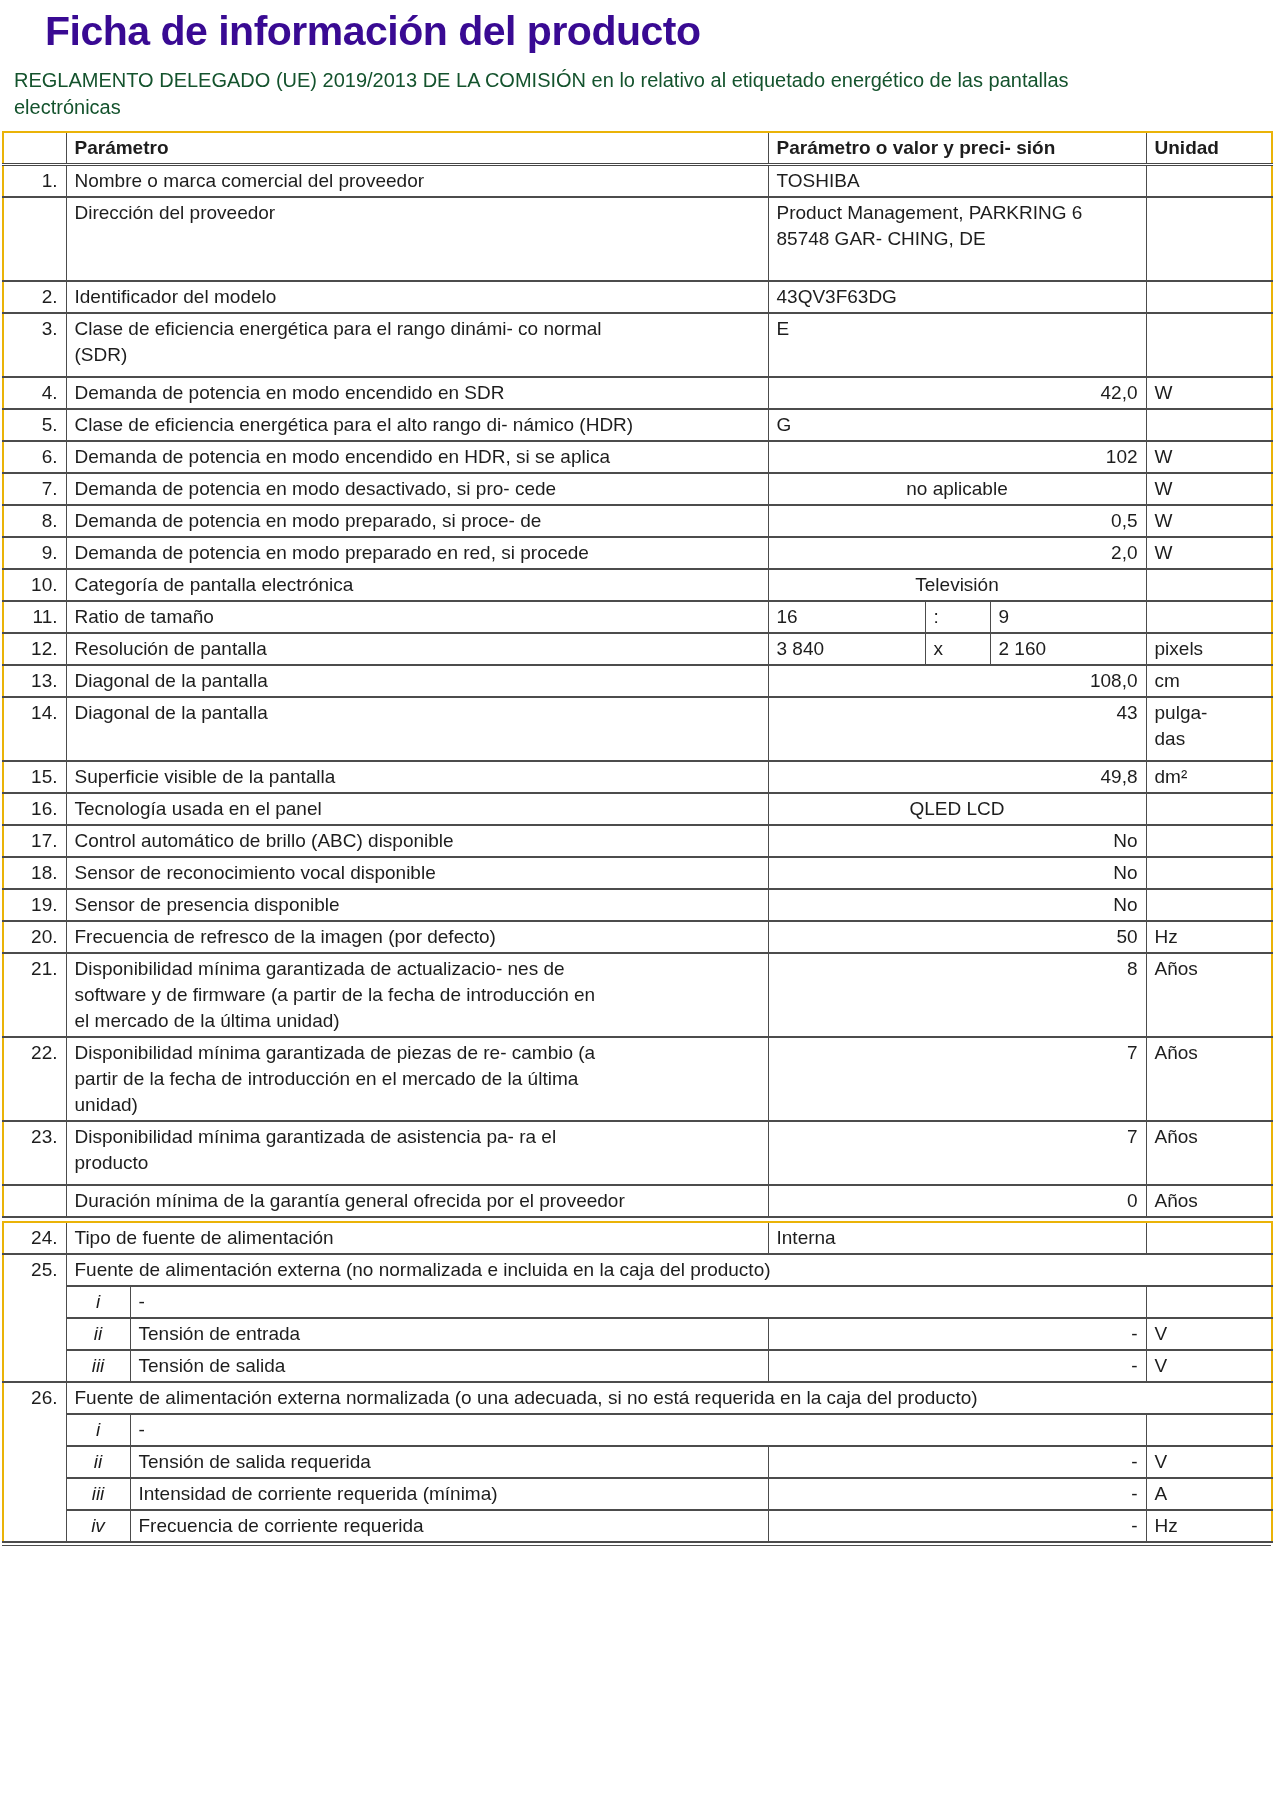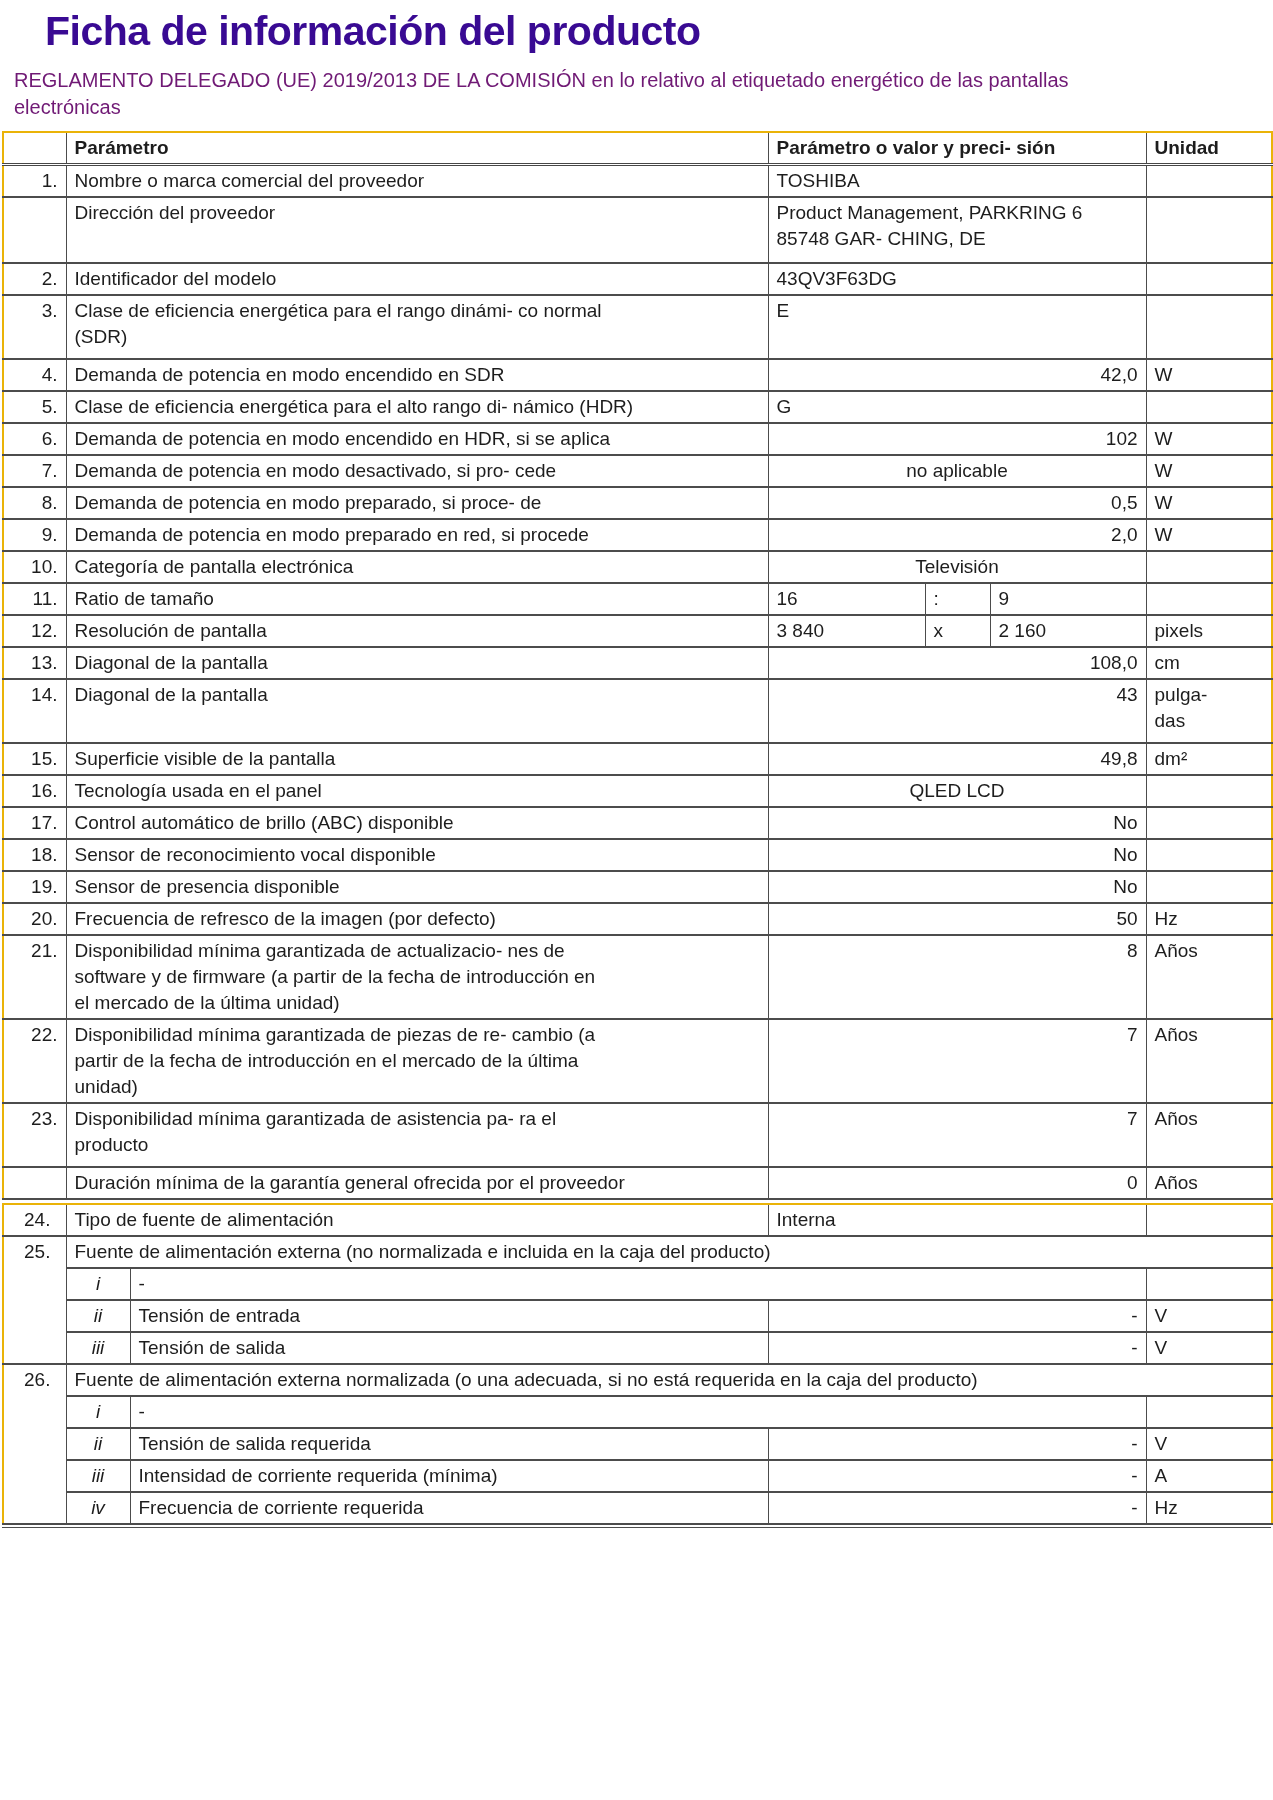--- a/index.html
+++ b/index.html
@@ -14,54 +14,54 @@
   .doc-title {
     margin: 2px 0 8px 12px;
     font-size: 41px; line-height: 1.15;
     font-weight: bold; letter-spacing: -0.5px;
     color: #390a93;
   }
   .doc-subtitle {
     margin: 12px 0 10px 12px;
     font-size: 20px; line-height: 27px;
     white-space: pre-line;
-    color: #701a75;
+    color: #14532d;
   }
   table.t {
     border-collapse: collapse;
     table-layout: fixed;
     width: 1269px;
     border: 2px solid #eab308;
   }
   table.t-upper { border-top-width: 2.5px; margin-bottom: 3px; }
   table.t-lower { margin-top: 0; }
   .t td {
     border: 1.5px solid #4c4c4c;
     border-bottom: 2px solid #4c4c4c;
     padding: 2px 8px;
     font-size: 19px; line-height: 26px;
     vertical-align: top;
     overflow: hidden;
   }
   .row-head td { font-weight: bold; border-bottom: 3px double #474747; }
   .num { text-align: right; padding-right: 13px; }
-  .t-lower .num { text-align: left; padding-left: 20px; }
+  .t-lower .num { text-align: right; padding-left: 20px; }
   .v-right { text-align: right; padding-right: 13px; }
   .v-center { text-align: center; }
   .unit { padding-left: 11px; }
   .letter { font-style: italic; text-align: center; }
   .subcell { padding-left: 14px; }
   .pre { white-space: pre-line; }
   .split-cell, .sep-cell {
     border-left: 2.5px solid #262626;
     border-right: 2.5px solid #262626;
   }
   .heavy-lr { border-left: 2.5px solid #262626; border-right: 2.5px solid #262626; }
   tr.h2 td { height: 64px; }
-  tr.h2b td { height: 66px; }
+  tr.h2b td { height: 84px; }
   tr.h3 td { height: 72px; }
   .table-end-line {
     width: 1269px; height: 0;
     border-top: 1.5px solid #4c4c4c;
     margin-top: 2px;
   }
 </style>
 </head>
 <body>
 

